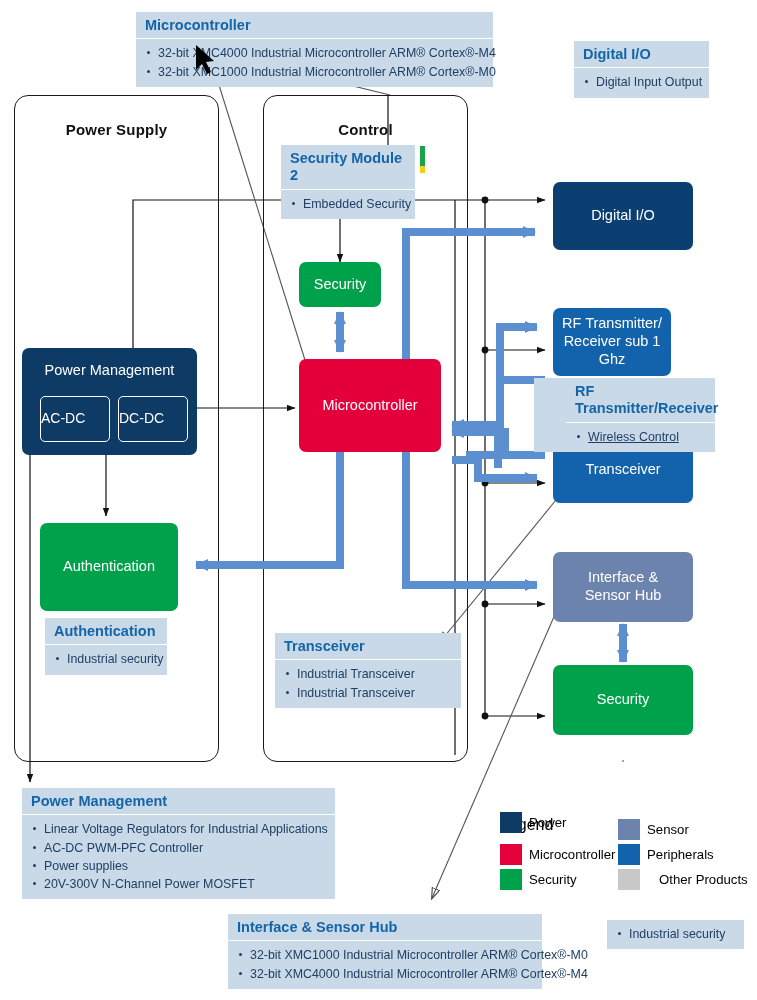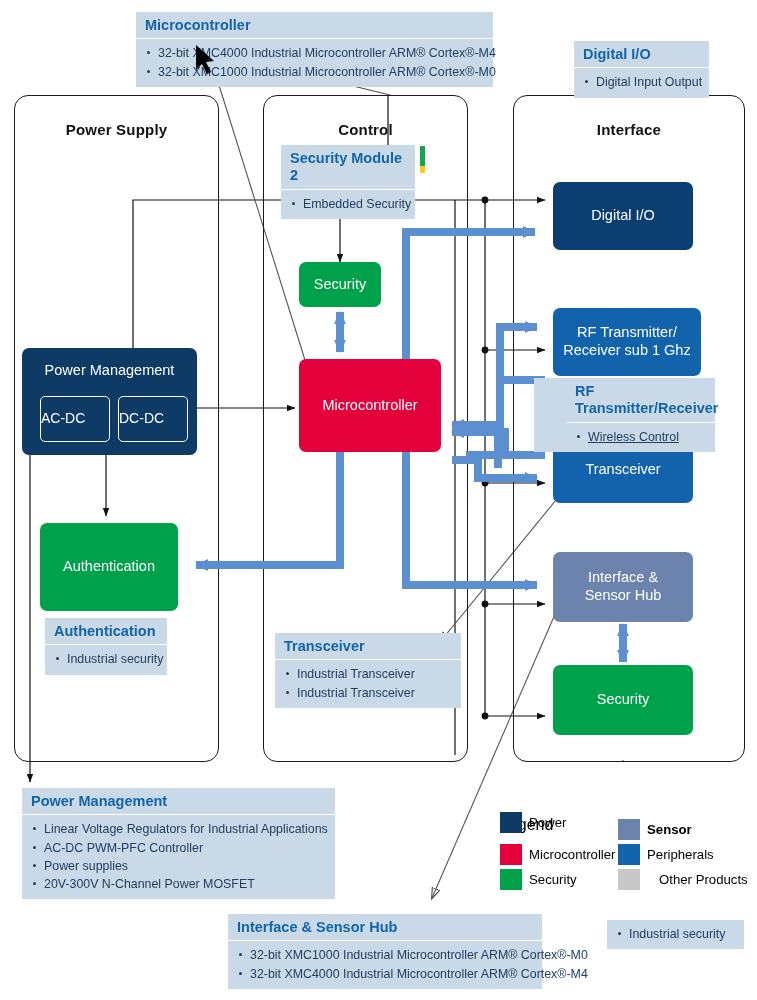--- a/index.html
+++ b/index.html
@@ -107,23 +107,20 @@
       <path d="M623,760 L623,762"></path>
     </g>
   </svg>
 
   <div class="group" style="left:14px;top:95px;width:203px;height:665px;">
     <div class="group-title" style="top:25px;">Power Supply</div>
   </div>
   <div class="group" style="left:263px;top:95px;width:203px;height:665px;">
     <div class="group-title" style="top:25px;">Control</div>
   </div>
-  <div class="group" style="left:513px;top:95px;width:230px;height:665px;">
-    <div class="group-title" style="top:25px;">Interface</div>
-  </div>
 
   <svg class="layer">
     <defs>
       <marker id="bh" markerWidth="16" markerHeight="16" refX="12" refY="6" orient="auto" markerUnits="userSpaceOnUse">
         <path d="M0,0 L13,6 L0,12 z" fill="#5b8fd0"></path>
       </marker>
     </defs>
     <g stroke="#5b8fd0" stroke-width="8" fill="none">
 
       <path d="M340,312 L340,352" marker-end="url(#bh)"></path>
@@ -175,21 +172,21 @@
   </div>
 
   <div class="blk mcu" style="left:299px;top:359px;width:142px;height:93px;">
     <span>Microcontroller</span>
   </div>
 
   <div class="blk navy" style="left:553px;top:182px;width:140px;height:68px;">
     <span>Digital I/O</span>
   </div>
 
-  <div class="blk peri" style="left:553px;top:308px;width:148px;height:68px;flex-direction:column;">
+  <div class="blk peri" style="left:553px;top:308px;width:118px;height:68px;flex-direction:column;">
     <span>RF Transmitter/</span>
     <span>Receiver sub 1 Ghz</span>
   </div>
 
   <div class="blk peri" style="left:553px;top:436px;width:140px;height:67px;">
     <span>Transceiver</span>
   </div>
 
   <div class="blk sensor" style="left:553px;top:552px;width:140px;height:70px;flex-direction:column;">
     <span>Interface &amp;</span>
@@ -279,21 +276,21 @@
       <span class="lbl">Power</span>
     </div>
     <div class="item" style="left:10px;top:44px;">
       <span class="sw" style="background:#e4003a;"></span>
       <span class="lbl">Microcontroller</span>
     </div>
     <div class="item" style="left:10px;top:69px;">
       <span class="sw" style="background:#00a14b;"></span>
       <span class="lbl">Security</span>
     </div>
-    <div class="item" style="left:128px;top:19px;font-weight:bold;">
+    <div class="item" style="left:128px;top:19px;">
       <span class="sw" style="background:#6c84ad;"></span>
       <span class="lbl">Sensor</span>
     </div>
     <div class="item" style="left:128px;top:44px;">
       <span class="sw" style="background:#1263ab;"></span>
       <span class="lbl">Peripherals</span>
     </div>
     <div class="item" style="left:128px;top:69px;gap:12px;">
       <span class="sw" style="background:#c8c8c8;"></span>
       <span class="lbl">Other Products</span>

